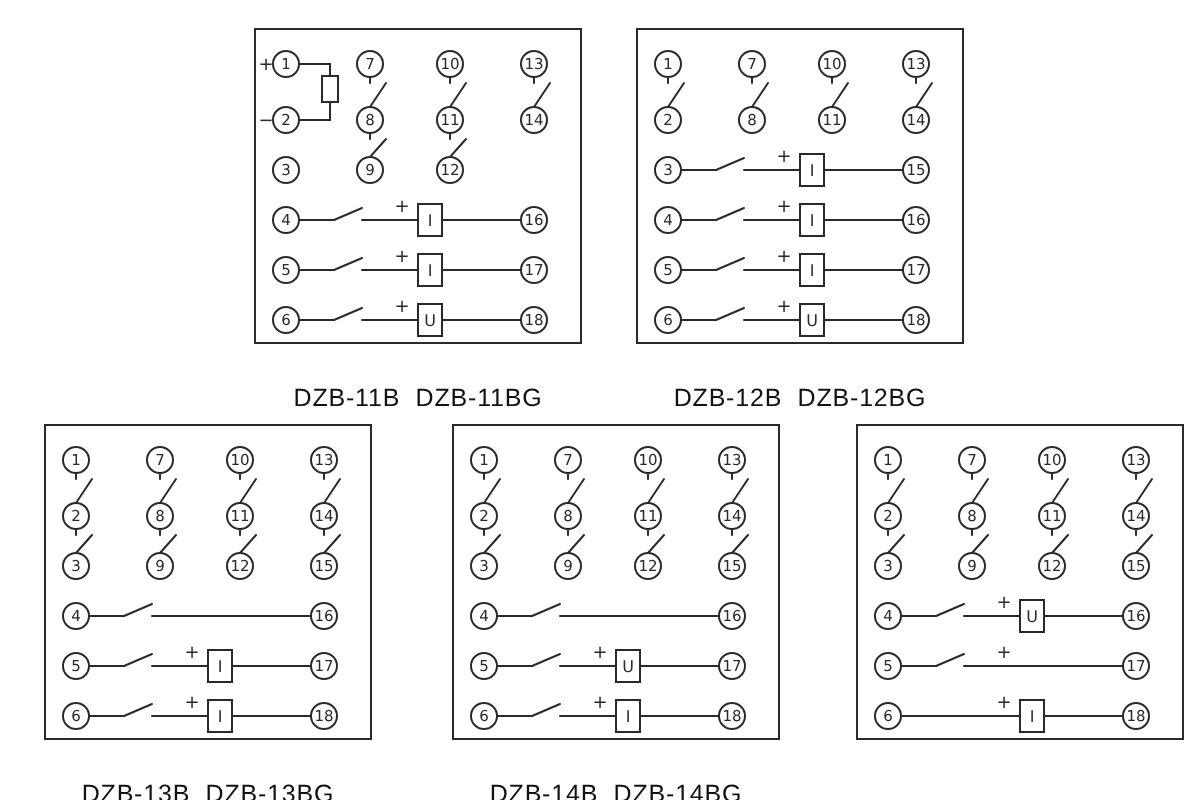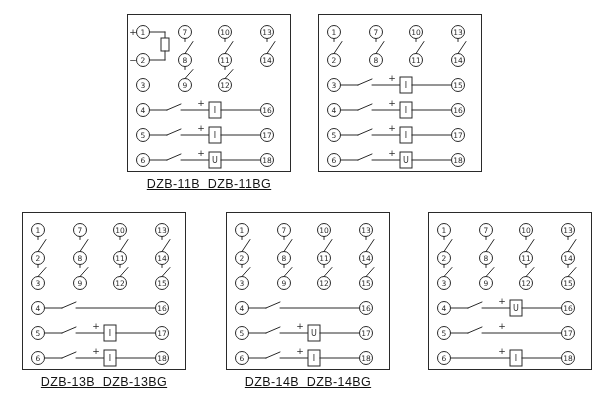--- a/index.html
+++ b/index.html
@@ -4,22 +4,22 @@
 <style>
   * { margin:0; padding:0; box-sizing:border-box; }
   html,body { background:#ffffff; }
   .stage {
     position:relative; width:600px; height:400px; background:#ffffff;
     overflow:hidden; font-family:"Liberation Sans", sans-serif;
   }
   .panel { position:absolute; width:164px; margin:0; }
   .panel svg { display:block; width:164px; height:158px; }
   .caption {
-    margin-top:5px; text-align:center; font-size:12.5px; color:#121212;
-    white-space:pre; letter-spacing:.4px; font-family:"Liberation Sans", sans-serif;text-decoration:underline;
+    margin-top:20px; text-align:center; font-size:12.5px; color:#121212;
+    white-space:pre; letter-spacing:.4px; font-family:"Liberation Sans", sans-serif;
   }
 </style>
 </head>
 <body>
 
 <div class="stage">
 
   <figure class="panel" style="left:127px; top:14px;">
     <svg class="schematic" viewBox="0 0 164 158">
         <rect x="0.5" y="0.5" width="163" height="157" fill="#fff" stroke="#2a2a2a" stroke-width="1"></rect>
@@ -264,20 +264,21 @@
         </g>
         <g>
           <circle cx="16" cy="146" r="6.5" fill="#fff" stroke="#2a2a2a" stroke-width="1"></circle>
           <text x="16" y="148.7" font-size="7.5" text-anchor="middle" fill="#2a2a2a" font-family="&quot;DejaVu Sans&quot;, sans-serif">6</text>
         </g>
         <g>
           <circle cx="140" cy="146" r="6.5" fill="#fff" stroke="#2a2a2a" stroke-width="1"></circle>
           <text x="140" y="148.7" font-size="7.5" text-anchor="middle" fill="#2a2a2a" font-family="&quot;DejaVu Sans&quot;, sans-serif">18</text>
         </g>
       </svg>
+    <figcaption class="caption">DZB-12B  DZB-12BG</figcaption>
   </figure>
 
   <figure class="panel" style="left:22px; top:212px;">
     <svg class="schematic" viewBox="0 0 164 158">
         <rect x="0.5" y="0.5" width="163" height="157" fill="#fff" stroke="#2a2a2a" stroke-width="1"></rect>
         <g>
           <circle cx="16" cy="18" r="6.5" fill="#fff" stroke="#2a2a2a" stroke-width="1"></circle>
           <text x="16" y="20.7" font-size="7.5" text-anchor="middle" fill="#2a2a2a" font-family="&quot;DejaVu Sans&quot;, sans-serif">1</text>
         </g>
         <g>

